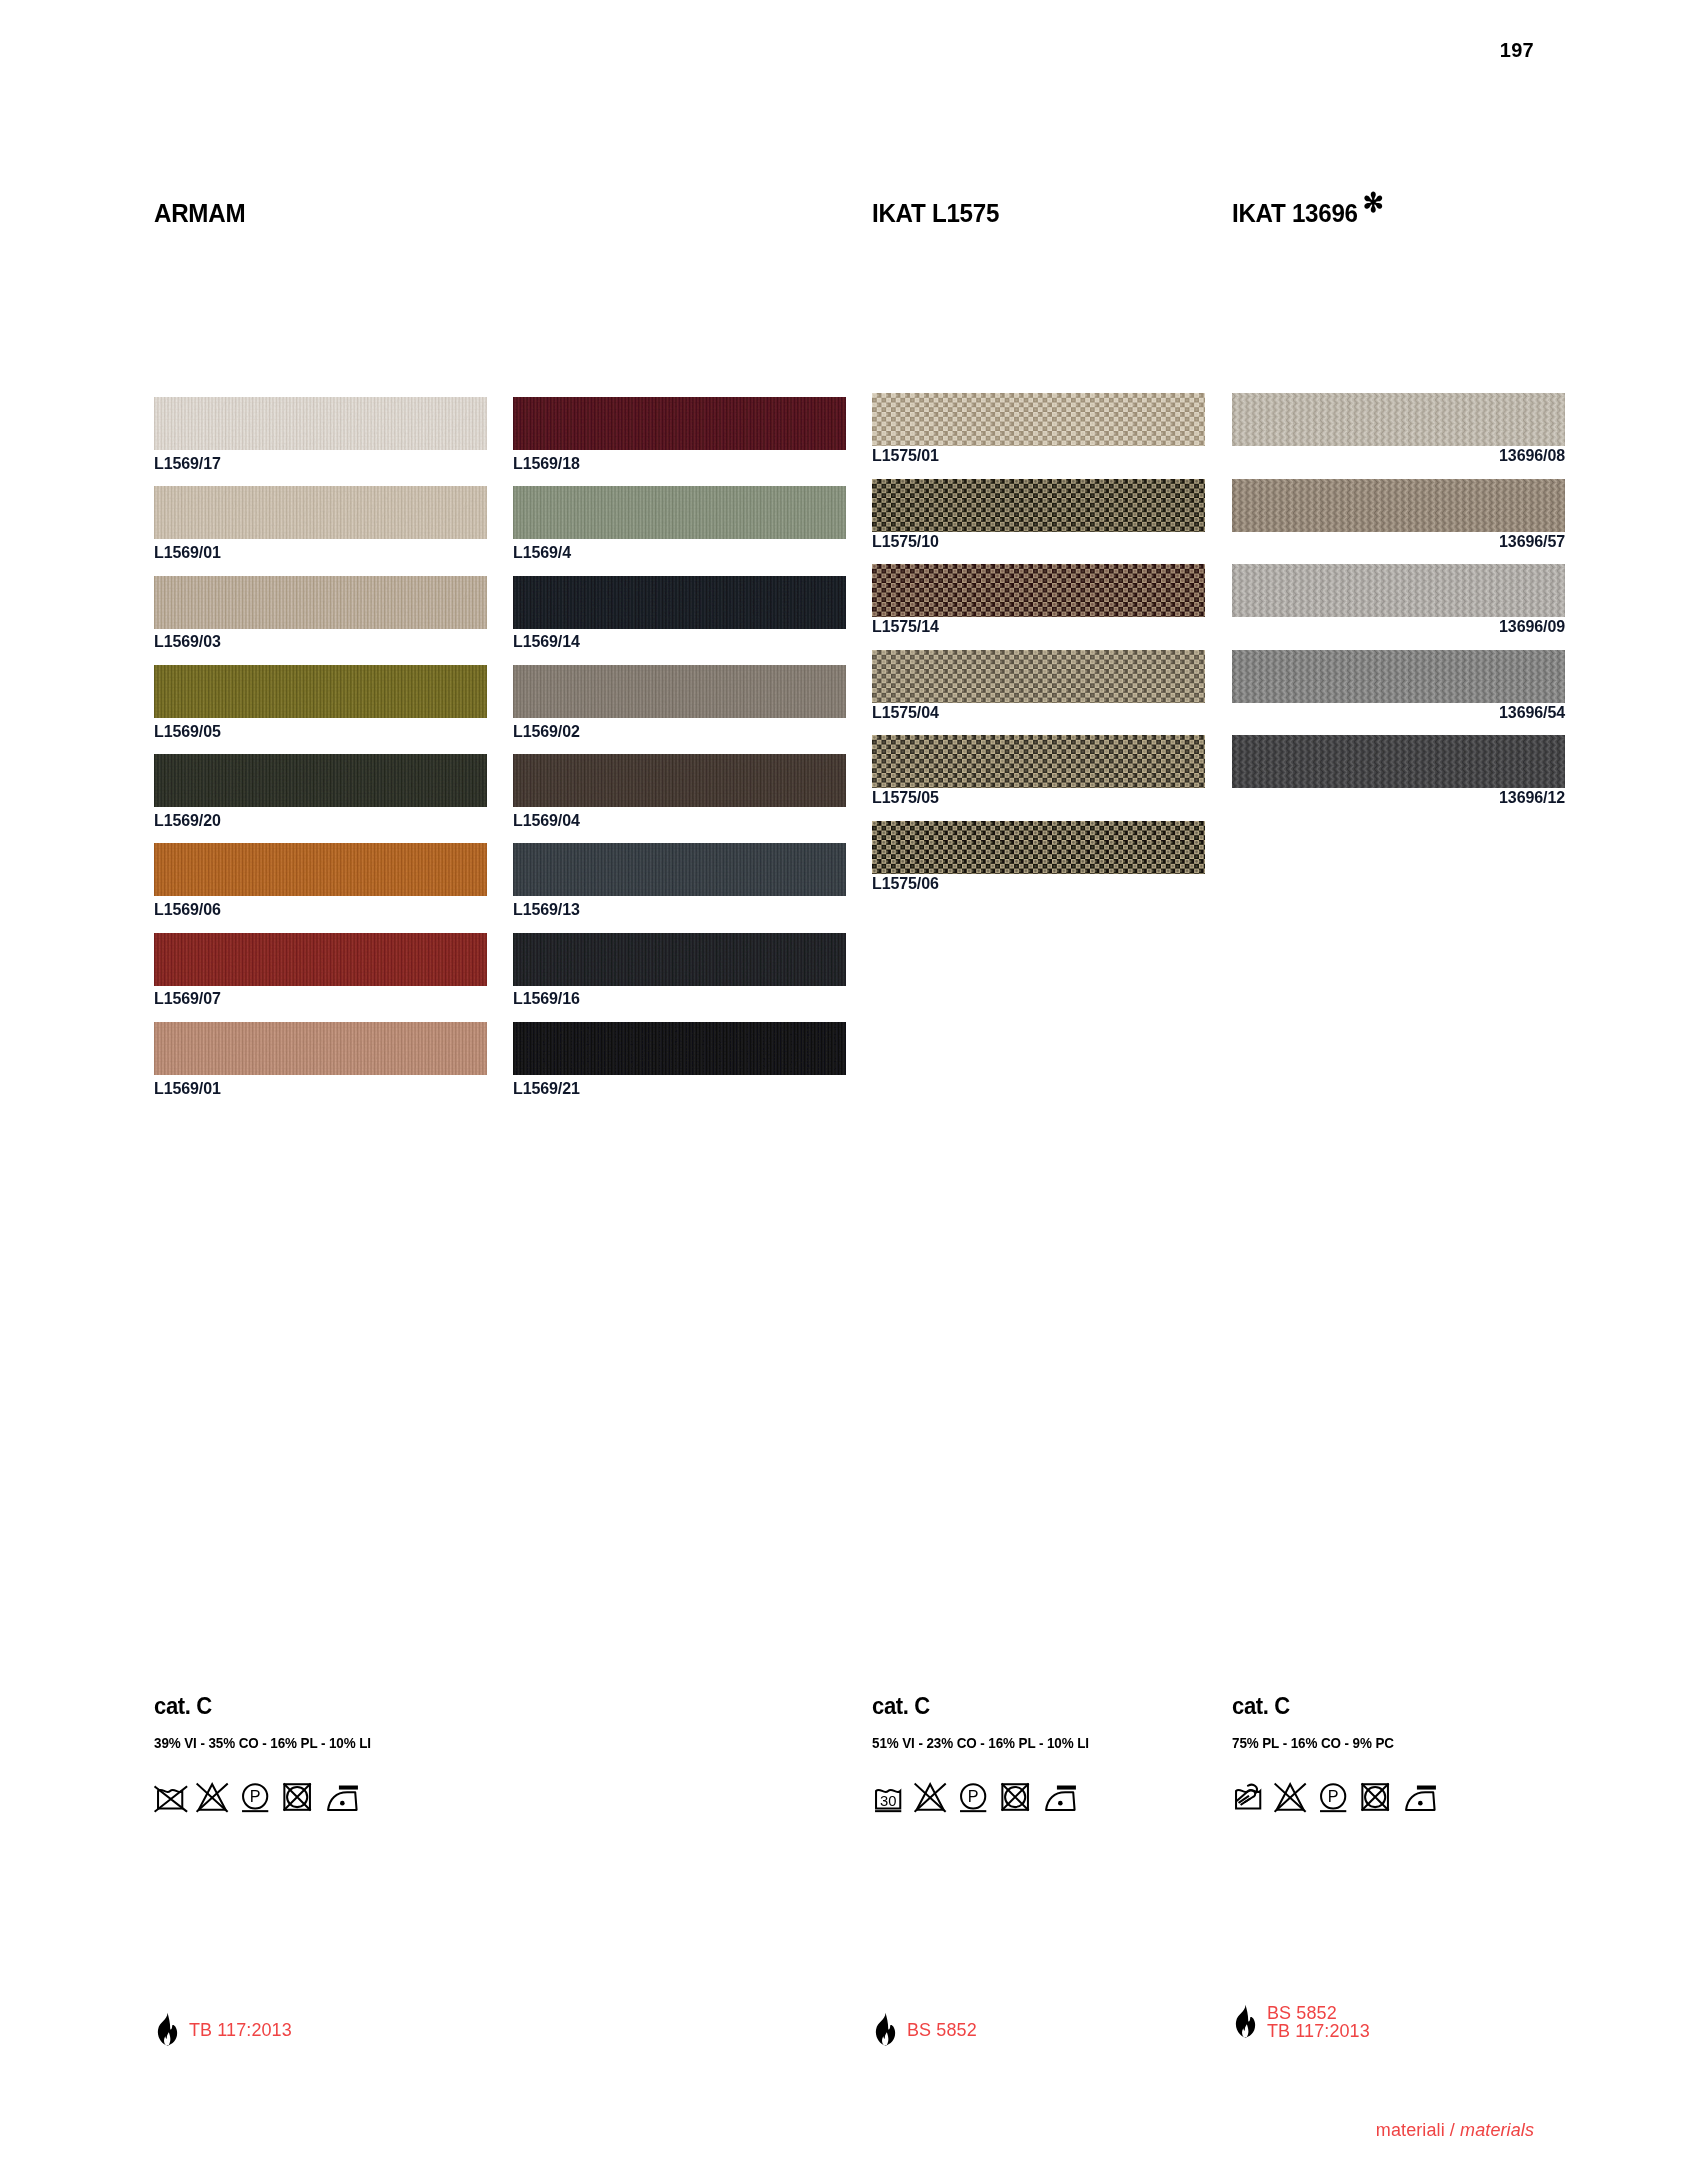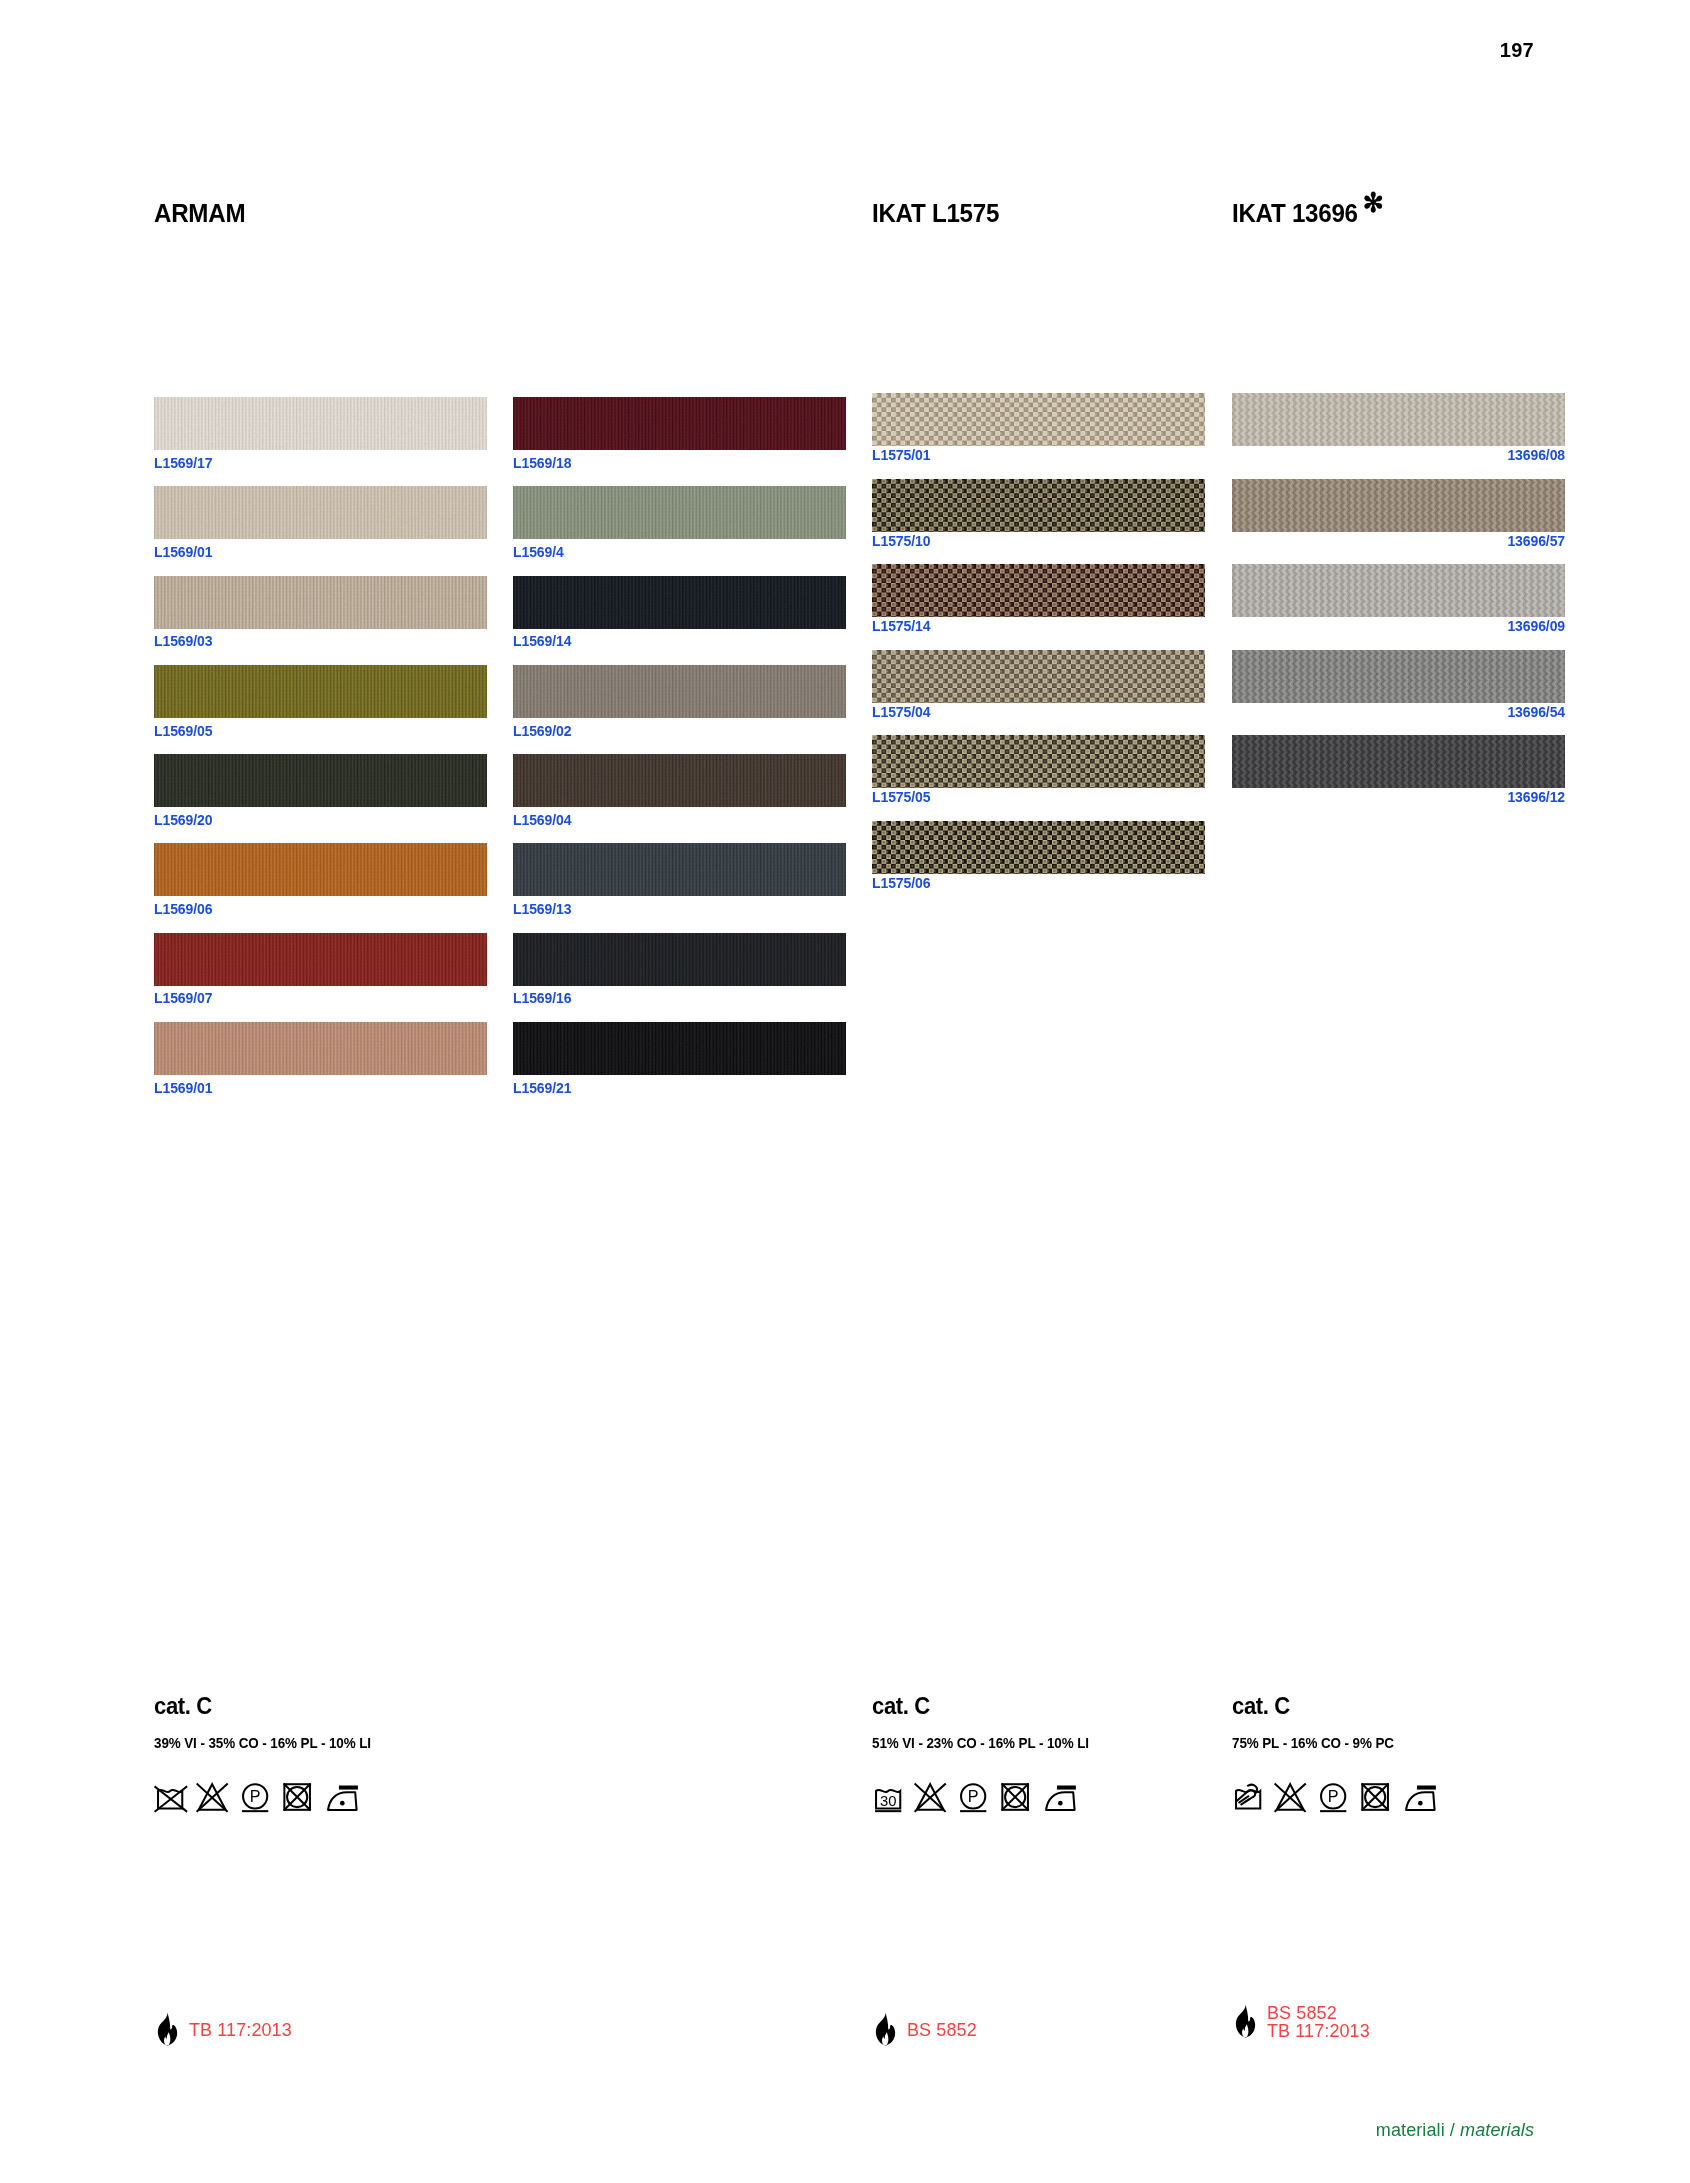--- a/index.html
+++ b/index.html
@@ -77,24 +77,24 @@
     margin-bottom: 14px;
   }
   .swatch {
     width: 333px;
     height: 53px;
     position: relative;
     overflow: hidden;
     background-repeat: repeat;
   }
   .swatch-label {
-    font-size: 14px;
+    font-size: 16px;
     font-weight: bold;
     letter-spacing: -0.1px;
-    color: #1d4ed8;
+    color: #0f172a;
     margin-top: 4.7px;
     height: 17.6px;
     line-height: 17.6px;
     white-space: nowrap;
   }
   
   .col-2 .swatch-label, .col-3 .swatch-label { margin-top: 1px; }
 
   
   .info-blocks { position: absolute; top: 1692px; left: 0; width: 100%; }
@@ -150,21 +150,21 @@
     white-space: pre-line;
     letter-spacing: 0.1px;
   }
 
   
   .footer {
     position: absolute;
     bottom: 42px;
     right: 157px;
     font-size: 18px;
-    color: #15803d;
+    color: #ef4444;
     letter-spacing: 0.1px;
     white-space: nowrap;
   }
   .footer .it { font-style: italic; }
 </style>
 </head>
 <body>
 
 <div class="page-number">197</div>
 

